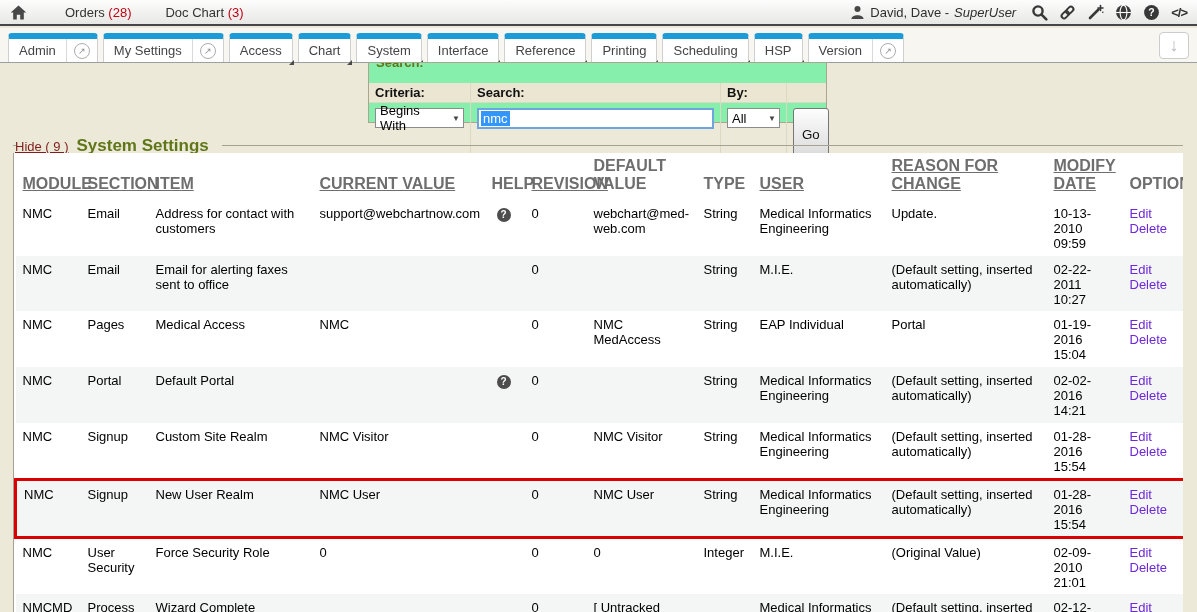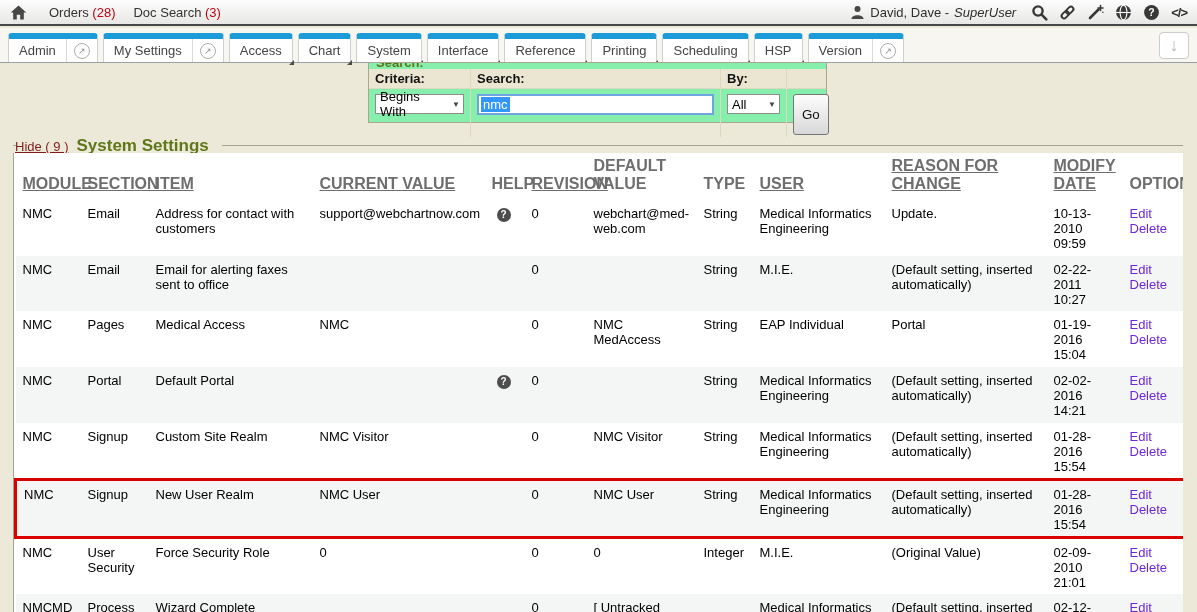--- a/index.html
+++ b/index.html
@@ -2,21 +2,21 @@
 <html><head>
 <meta charset="utf-8">
 <style>
   * { margin:0; padding:0; box-sizing:border-box; }
   html,body { width:1197px; height:612px; overflow:hidden; }
   body { font-family:"Liberation Sans", sans-serif; background:#ece9d8; position:relative; font-size:13px; color:#000; }
 
   
   .topbar { position:absolute; top:0; left:0; right:0; height:26px;
     background:linear-gradient(#fdfdfd,#e7e7e5); border-bottom:2px solid #46464a;
-    display:flex; align-items:center; padding:0 10px; }
+    display:flex; align-items:center; padding:0 10px;gap:16px; }
   .topbar .home { margin-right:22px; display:flex; align-items:center; cursor:pointer; }
   .nav-item { margin-right:18px; color:#333; cursor:pointer; }
   .nav-count { color:#c00013; }
   .topbar-right { margin-left:auto; display:flex; align-items:center; gap:11px; }
   .userchip { display:flex; align-items:center; gap:5px; color:#2e2e2e; margin-right:4px; }
   .userchip .role { font-style:italic; }
   .tb-icon { display:inline-flex; align-items:center; justify-content:center; cursor:pointer; }
   .code-icon { font-weight:bold; color:#2e2e2e; font-size:13px; letter-spacing:-1px; }
 
   
@@ -34,34 +34,34 @@
   .collapse-btn { position:absolute; right:8px; top:4px; width:30px; height:27px; background:#fff;
     border:1px solid #ccc; border-radius:4px; display:flex; align-items:center; justify-content:center;
     color:#b9bcbe; font-size:18px; font-weight:bold; cursor:pointer; }
 
   
   .search-box { position:absolute; left:368px; top:62px; width:459px; height:61px;
     background:#86efac; border:1px solid #a8a591; }
   .legend-clip { position:absolute; top:0; left:7px; height:9px; overflow:hidden; }
   .legend-clip span { display:block; margin-top:-8px; font-weight:bold; color:#5f7719; }
   .sb-row { display:flex; }
-  .sb-row.labels { margin-top:6px; border-bottom:1px solid #dcd8c2; }
+  .sb-row.labels { margin-top:20px; border-bottom:1px solid #dcd8c2; }
   .sb-cell { padding:2px 6px; border-right:1px solid #dcd8c2; }
   .sb-cell:last-child { border-right:none; }
   .sb-cell.c1 { width:102px; } .sb-cell.c2 { width:250px; } .sb-cell.c3 { width:66px; } .sb-cell.c4 { width:39px; }
   .labels .sb-cell { font-weight:bold; color:#111; background:#eae6d2; }
   .controls .sb-cell { padding-top:5px; }
   .fake-select { background:#fff; border:1px solid #8c8c8c; height:20px; display:flex;
     align-items:center; justify-content:space-between; padding:0 3px 0 4px; cursor:pointer; }
   .sel-arrow { font-size:8px; color:#444; margin-left:6px; }
   .search-input { background:#fff; border:2px solid #6ea5de; height:21px; display:flex;
     align-items:center; padding:0 2px; cursor:text; }
   .search-input .seltext { background:#3296fb; color:#fff; padding:0 2px; }
   .go-btn { border:1px solid #767676; border-radius:3px; background:linear-gradient(#fdfdfd,#d8d8d8);
-    padding:12px 8px; cursor:pointer; color:#111; }
+    padding:18px 8px; cursor:pointer; color:#111; }
 
   
   .section-head { position:absolute; left:15px; top:136px; display:flex; align-items:baseline; gap:8px; }
   .hide-link { color:#7f1d1d; font-weight:normal; text-decoration:underline; cursor:pointer; }
   .section-title { color:#5f7719; font-weight:bold; font-size:17px; }
   .legend-line { position:absolute; top:145px; left:222px; right:14px; border-top:1px solid #a5a294; }
   .legend-line-l { position:absolute; top:145px; left:13px; width:3px; border-top:1px solid #a5a294; }
 
   
   .settings-panel { position:absolute; left:13px; top:153px; width:1170px; bottom:0;
@@ -95,21 +95,21 @@
   <span class="home">
     <svg width="17" height="15" viewBox="0 0 16 14">
         <path d="M8 0.5 L15.3 7 H13 V13.5 H9.6 V9 H6.4 V13.5 H3 V7 H0.7 Z" fill="#474747"></path>
       </svg>
   </span>
   <span class="nav-item">
     <span>Orders</span>
     <span class="nav-count">(28)</span>
   </span>
   <span class="nav-item">
-    <span>Doc Search</span>
+    <span>Doc Chart</span>
     <span class="nav-count">(3)</span>
   </span>
   <span class="topbar-right">
     <span class="userchip">
       <svg width="15" height="15" viewBox="0 0 16 16">
           <circle cx="8" cy="4.2" r="3.2" fill="#474747"></circle>
           <path d="M1.5 15 C1.5 9.5 14.5 9.5 14.5 15 Z" fill="#474747"></path>
         </svg>
       <span>David, Dave - </span>
       <span class="role">SuperUser</span>

